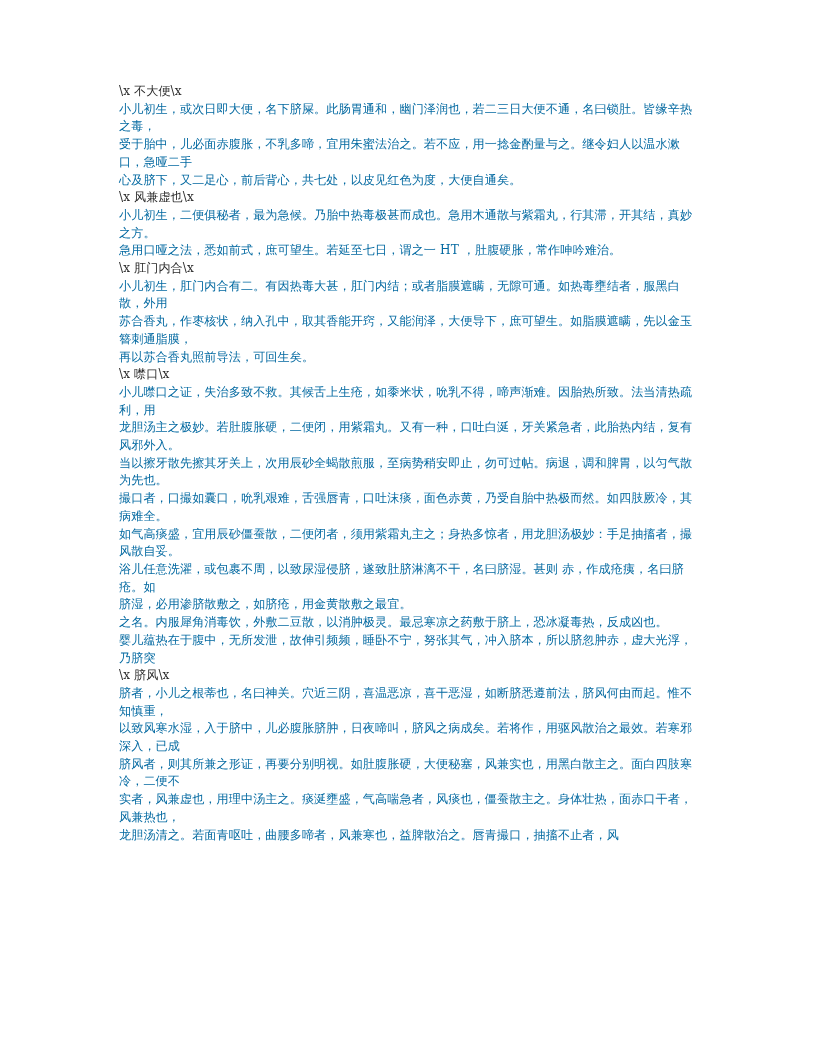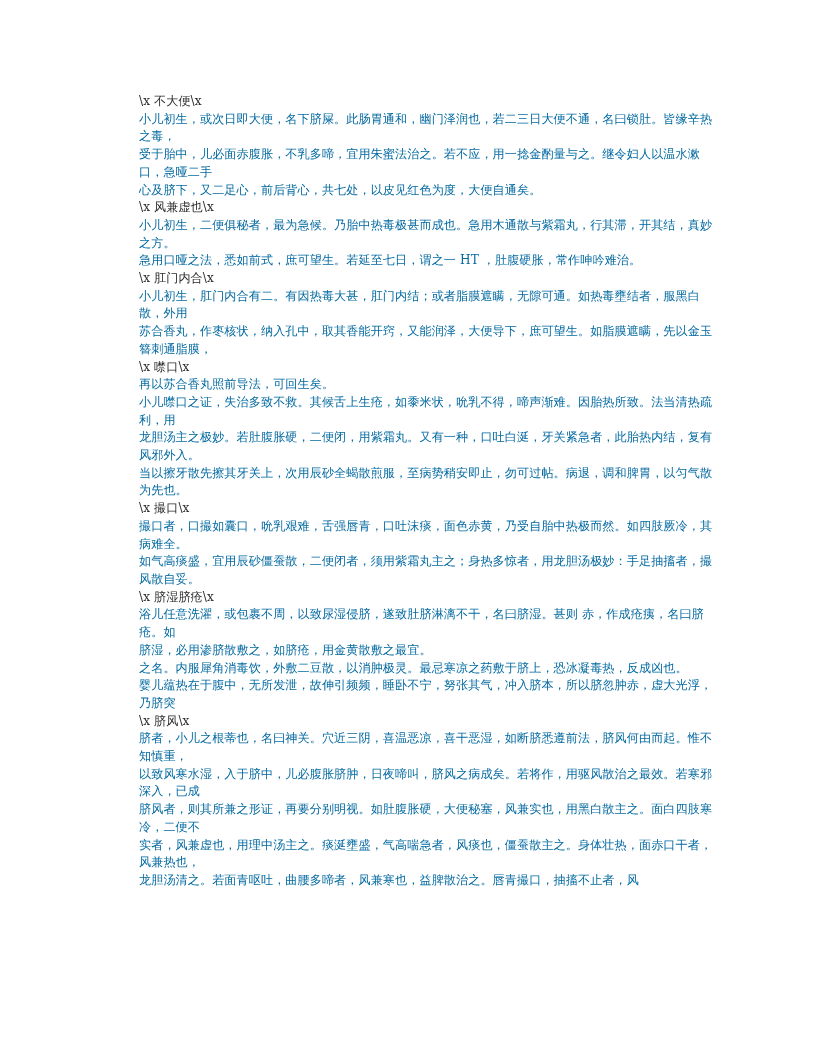--- a/index.html
+++ b/index.html
@@ -17,23 +17,22 @@
   .page {
     position: relative;
     width: 816px;
     height: 1056px;
     background: #ffffff;
     box-sizing: border-box;
   }
   .text-body {
     position: absolute;
     left: 119px;
-    top: 93px;
+    top: 83px;
     width: 584px;
-    margin-left: 20px;
   }
   .line {
     font-family: "DejaVu Serif", "Liberation Serif", serif;
     font-size: 12.1px;
     line-height: 17.7px;
     color: #0369a1;
     white-space: pre-wrap;
     letter-spacing: 0.1px;
     text-align: left;
     -webkit-font-smoothing: antialiased;
@@ -51,29 +50,27 @@
     <div class="line marker">\x 不大便\x</div>
     <div class="line">小儿初生，或次日即大便，名下脐屎。此肠胃通和，幽门泽润也，若二三日大便不通，名曰锁肚。皆缘辛热之毒，</div>
     <div class="line">受于胎中，儿必面赤腹胀，不乳多啼，宜用朱蜜法治之。若不应，用一捻金酌量与之。继令妇人以温水漱口，急哑二手</div>
     <div class="line">心及脐下，又二足心，前后背心，共七处，以皮见红色为度，大便自通矣。</div>
     <div class="line marker">\x 风兼虚也\x</div>
     <div class="line">小儿初生，二便俱秘者，最为急候。乃胎中热毒极甚而成也。急用木通散与紫霜丸，行其滞，开其结，真妙之方。</div>
     <div class="line">急用口哑之法，悉如前式，庶可望生。若延至七日，谓之一 HT ，肚腹硬胀，常作呻吟难治。</div>
     <div class="line marker">\x 肛门内合\x</div>
     <div class="line">小儿初生，肛门内合有二。有因热毒大甚，肛门内结；或者脂膜遮瞒，无隙可通。如热毒壅结者，服黑白散，外用</div>
     <div class="line">苏合香丸，作枣核状，纳入孔中，取其香能开窍，又能润泽，大便导下，庶可望生。如脂膜遮瞒，先以金玉簪刺通脂膜，</div>
+    <div class="line">再以苏合香丸照前导法，可回生矣。</div>
     <div class="line marker">\x 噤口\x</div>
-    <div class="line">再以苏合香丸照前导法，可回生矣。</div>
     <div class="line">小儿噤口之证，失治多致不救。其候舌上生疮，如黍米状，吮乳不得，啼声渐难。因胎热所致。法当清热疏利，用</div>
     <div class="line">龙胆汤主之极妙。若肚腹胀硬，二便闭，用紫霜丸。又有一种，口吐白涎，牙关紧急者，此胎热内结，复有风邪外入。</div>
     <div class="line">当以擦牙散先擦其牙关上，次用辰砂全蝎散煎服，至病势稍安即止，勿可过帖。病退，调和脾胃，以匀气散为先也。</div>
-    <div class="line marker">\x 撮口\x</div>
     <div class="line">撮口者，口撮如囊口，吮乳艰难，舌强唇青，口吐沫痰，面色赤黄，乃受自胎中热极而然。如四肢厥冷，其病难全。</div>
     <div class="line">如气高痰盛，宜用辰砂僵蚕散，二便闭者，须用紫霜丸主之；身热多惊者，用龙胆汤极妙：手足抽搐者，撮风散自妥。</div>
-    <div class="line marker">\x 脐湿脐疮\x</div>
     <div class="line">浴儿任意洗濯，或包裹不周，以致尿湿侵脐，遂致肚脐淋漓不干，名曰脐湿。甚则 赤，作成疮痍，名曰脐疮。如</div>
     <div class="line">脐湿，必用渗脐散敷之，如脐疮，用金黄散敷之最宜。</div>
     <div class="line">之名。内服犀角消毒饮，外敷二豆散，以消肿极灵。最忌寒凉之药敷于脐上，恐冰凝毒热，反成凶也。</div>
     <div class="line">婴儿蕴热在于腹中，无所发泄，故伸引频频，睡卧不宁，努张其气，冲入脐本，所以脐忽肿赤，虚大光浮，乃脐突</div>
     <div class="line marker">\x 脐风\x</div>
     <div class="line">脐者，小儿之根蒂也，名曰神关。穴近三阴，喜温恶凉，喜干恶湿，如断脐悉遵前法，脐风何由而起。惟不知慎重，</div>
     <div class="line">以致风寒水湿，入于脐中，儿必腹胀脐肿，日夜啼叫，脐风之病成矣。若将作，用驱风散治之最效。若寒邪深入，已成</div>
     <div class="line">脐风者，则其所兼之形证，再要分别明视。如肚腹胀硬，大便秘塞，风兼实也，用黑白散主之。面白四肢寒冷，二便不</div>
     <div class="line">实者，风兼虚也，用理中汤主之。痰涎壅盛，气高喘急者，风痰也，僵蚕散主之。身体壮热，面赤口干者，风兼热也，</div>
     <div class="line">龙胆汤清之。若面青呕吐，曲腰多啼者，风兼寒也，益脾散治之。唇青撮口，抽搐不止者，风</div>

